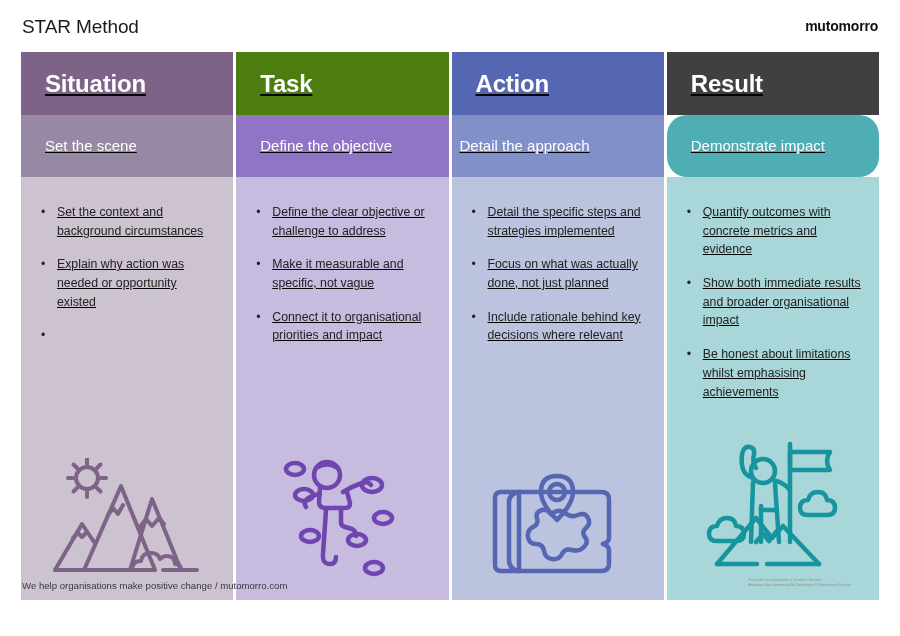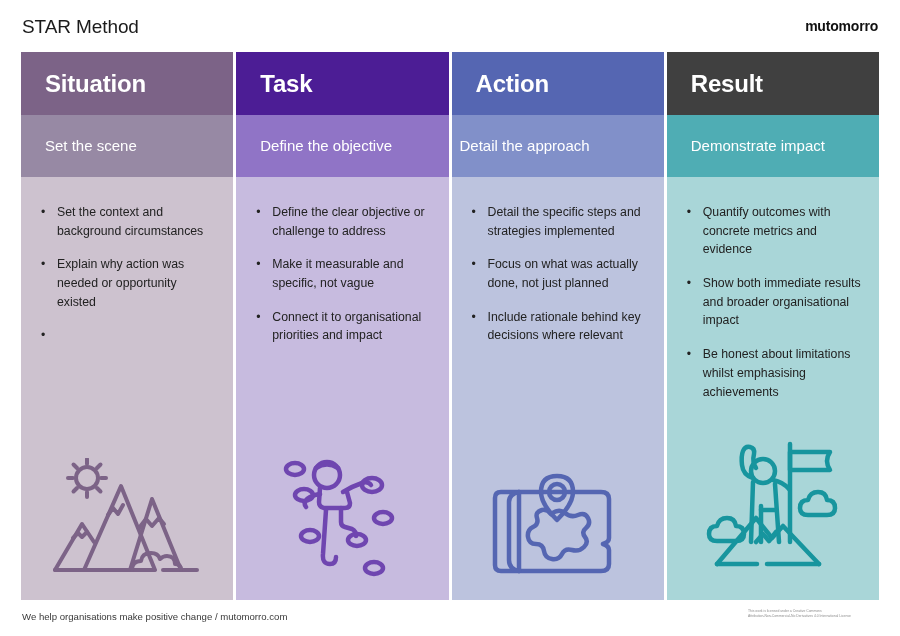--- a/index.html
+++ b/index.html
@@ -48,20 +48,21 @@
   
   .columns {
     position: absolute;
     left: 21px;
     top: 52px;
     width: 858px;
     height: 548px;
     display: flex;
     gap: 3px;
     background: #ffffff;
+    text-decoration: underline;
   }
 
   .column {
     flex: 1 1 0;
     display: flex;
     flex-direction: column;
     min-width: 0;
     position: relative;
   }
 
@@ -132,21 +133,21 @@
     align-items: flex-end;
     justify-content: center;
     height: 130px;
   }
   .col-icon svg { display: block; }
 
   
   .footer {
     position: absolute;
     left: 0;
-    top: 600px;
+    top: 569px;
     width: 900px;
     height: 36px;
   }
   .footer-tagline {
     position: absolute;
     left: 22px;
     top: 11px;
     font-size: 9.6px;
     color: #3a3a3a;
     line-height: 1.2;
@@ -222,21 +223,21 @@
             <line x1="4" y1="112" x2="103" y2="112"></line>
             <line x1="112" y1="112" x2="146" y2="112"></line>
 
             <path d="M81 112 q0 -9 9 -9 q1 -8 10 -8 q7 0 9 6 q3 -3 7 -3 q8 0 8 8 q6 0 6 6"></path>
           </svg>
         </div>
       </div>
     </div>
 
     <div class="column">
-      <div class="col-head" style="background: #4c1d95;">
+      <div class="col-head" style="background: #4d7c0f;">
         <div class="col-head-text">Task</div>
       </div>
       <div class="col-sub" style="background: rgb(144, 116, 198);">
         <div class="col-sub-text">Define the objective</div>
       </div>
       <div class="col-body" style="background: rgb(199, 187, 223);">
         <ul class="bullets">
           <li class="bullet">
             <span class="bullet-dot">•</span>
             <span>Define the clear objective or challenge to address</span>
@@ -314,21 +315,21 @@
             <circle cx="68" cy="24" r="8"></circle>
           </svg>
         </div>
       </div>
     </div>
 
     <div class="column">
       <div class="col-head" style="background: #404040;">
         <div class="col-head-text">Result</div>
       </div>
-      <div class="col-sub" style="background: rgb(79, 173, 180);">
+      <div class="col-sub" style="background: rgb(79, 173, 180); border-radius: 20px;">
         <div class="col-sub-text">Demonstrate impact</div>
       </div>
       <div class="col-body" style="background: rgb(169, 214, 216);">
         <ul class="bullets">
           <li class="bullet">
             <span class="bullet-dot">•</span>
             <span>Quantify outcomes with concrete metrics and evidence</span>
           </li>
           <li class="bullet">
             <span class="bullet-dot">•</span>

